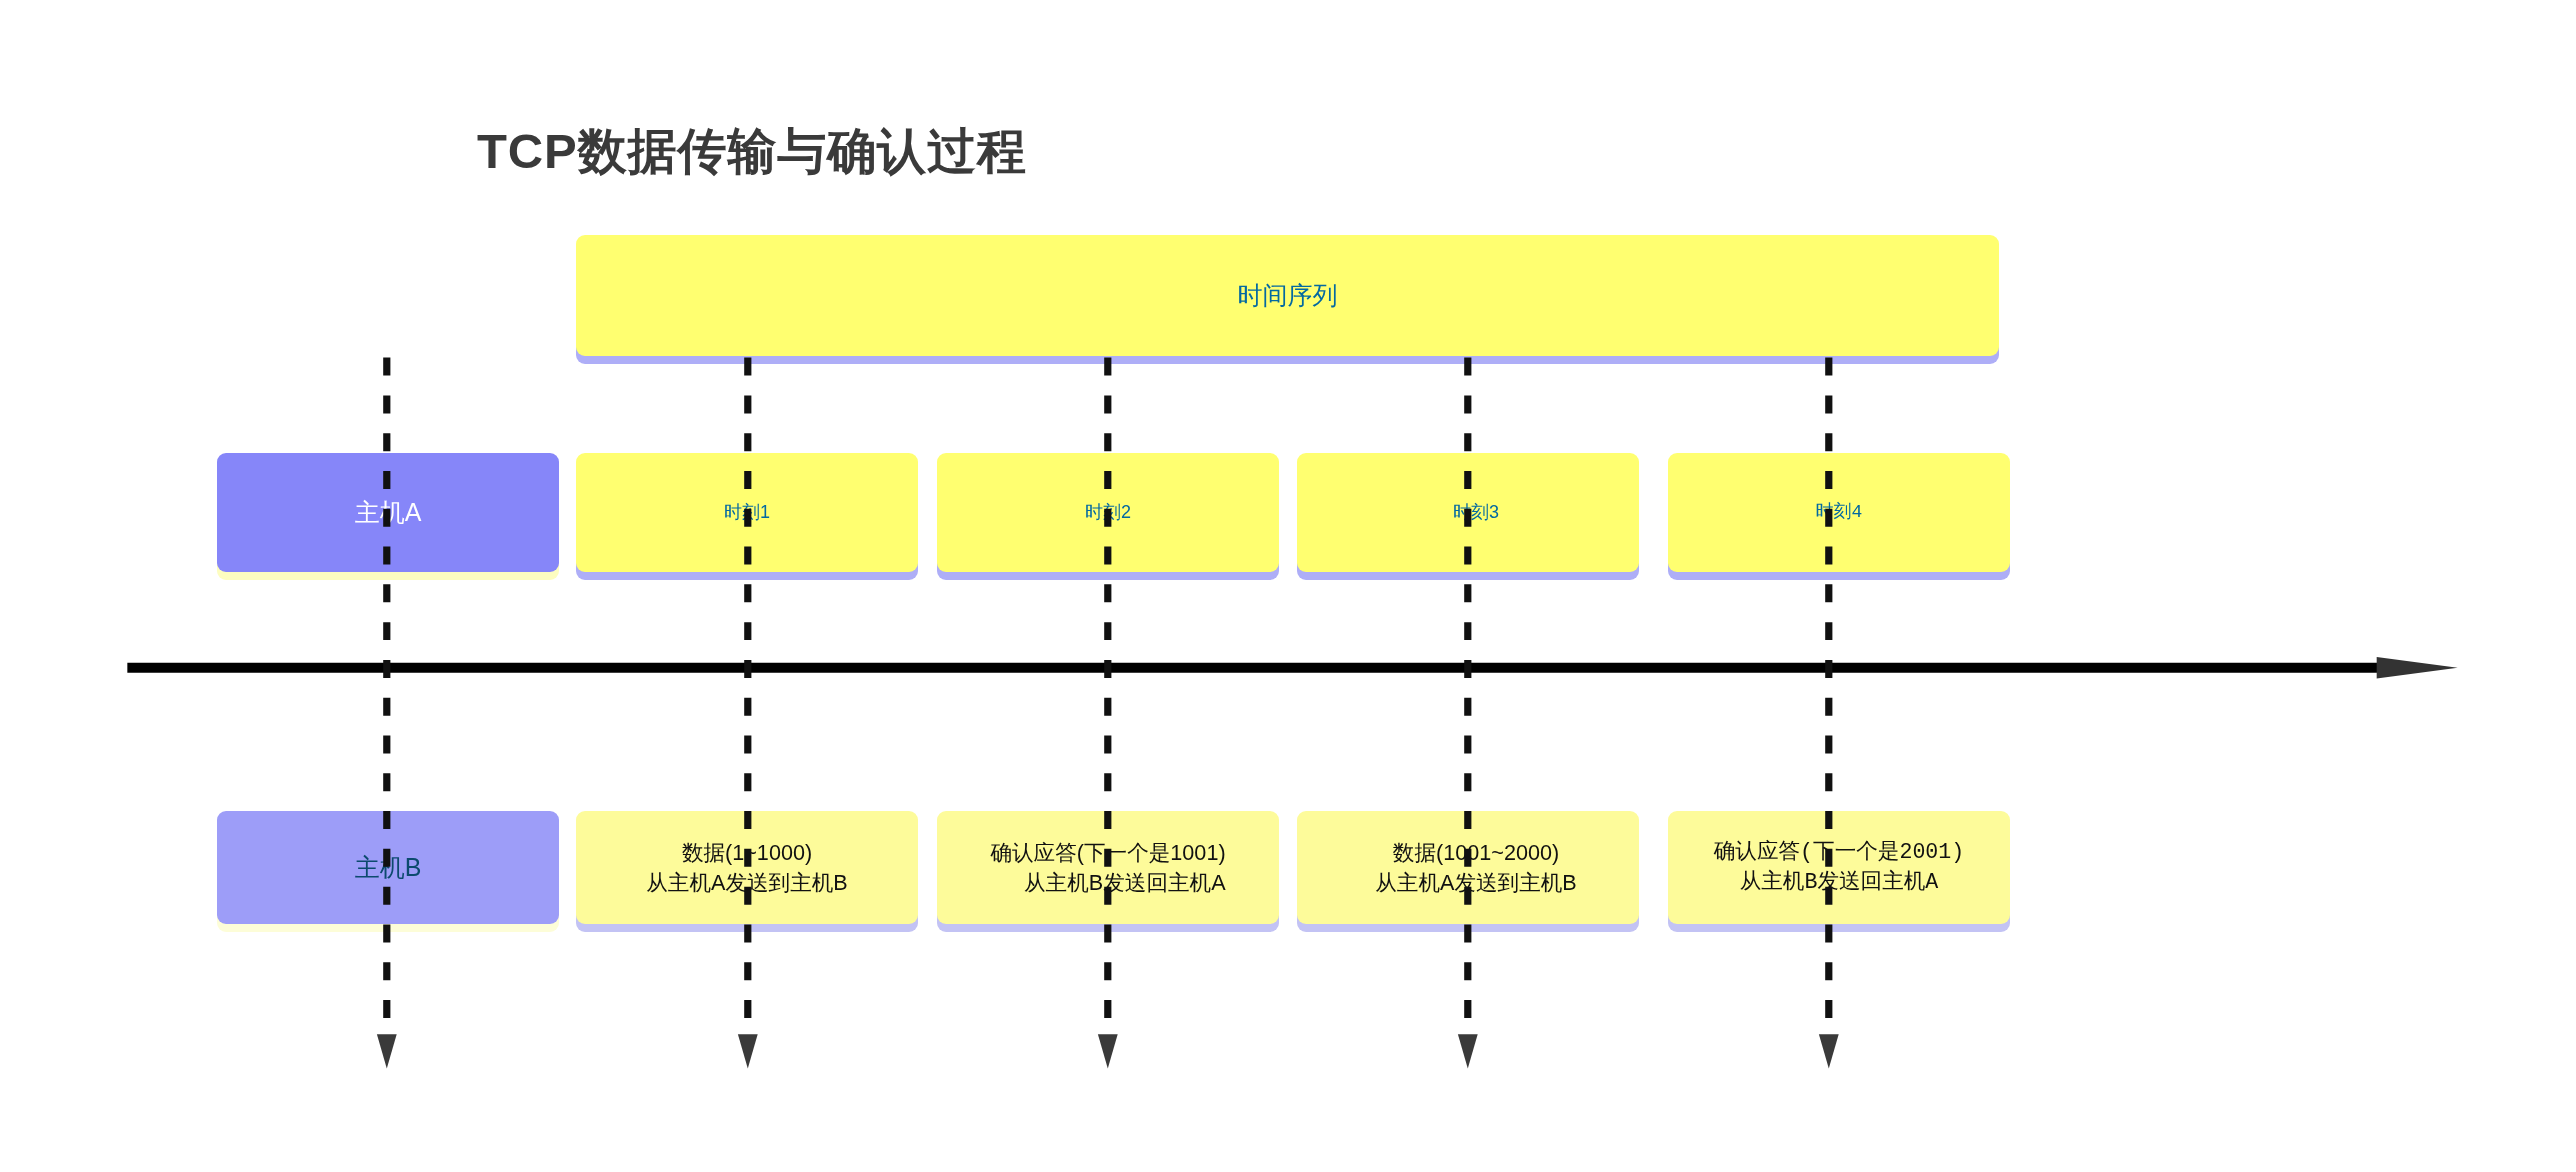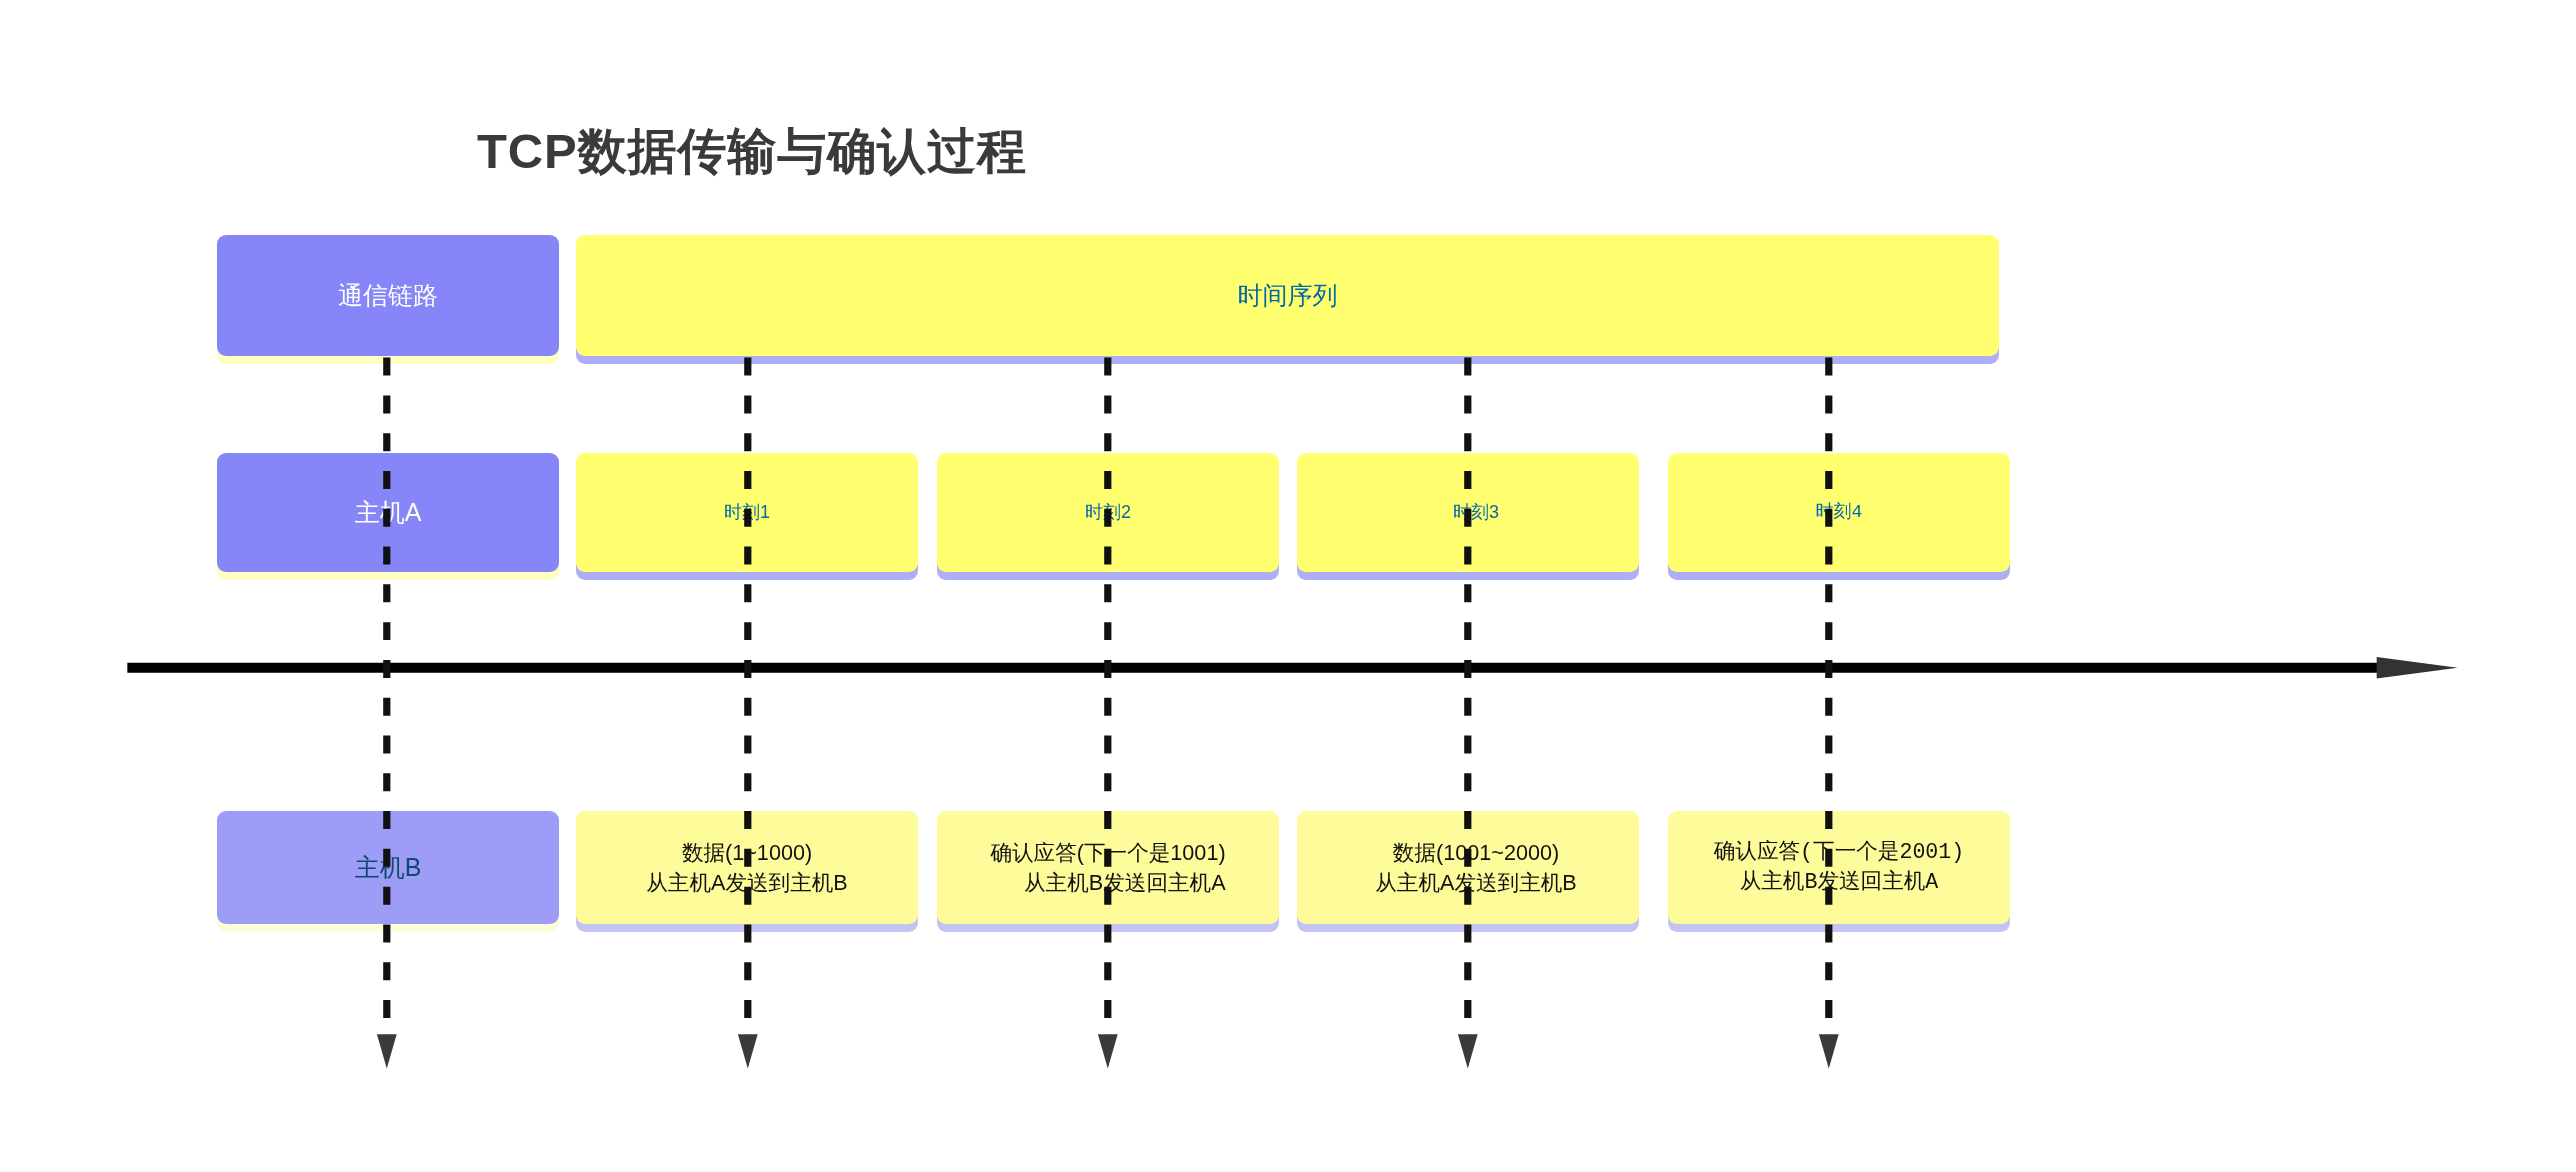--- a/index.html
+++ b/index.html
@@ -105,23 +105,20 @@
   .lifeline.l3 { left: 1457px; }
   .lifeline.l4 { left: 1818px; }
 </style>
 </head>
 <body>
 
 <div id="canvas">
 
   <div id="diagram-title">TCP数据传输与确认过程</div>
 
-  <div class="box purple row-label" id="link-label">
-    <span class="box-text">通信链路</span>
-  </div>
 
   <div class="box yellow" id="link-track">
     <span class="box-text">时间序列</span>
   </div>
 
   <div class="box purple row-label" id="hosta-label">
     <span class="box-text">主机A</span>
   </div>
 
   <div class="box yellow lane-box t-box col0">

